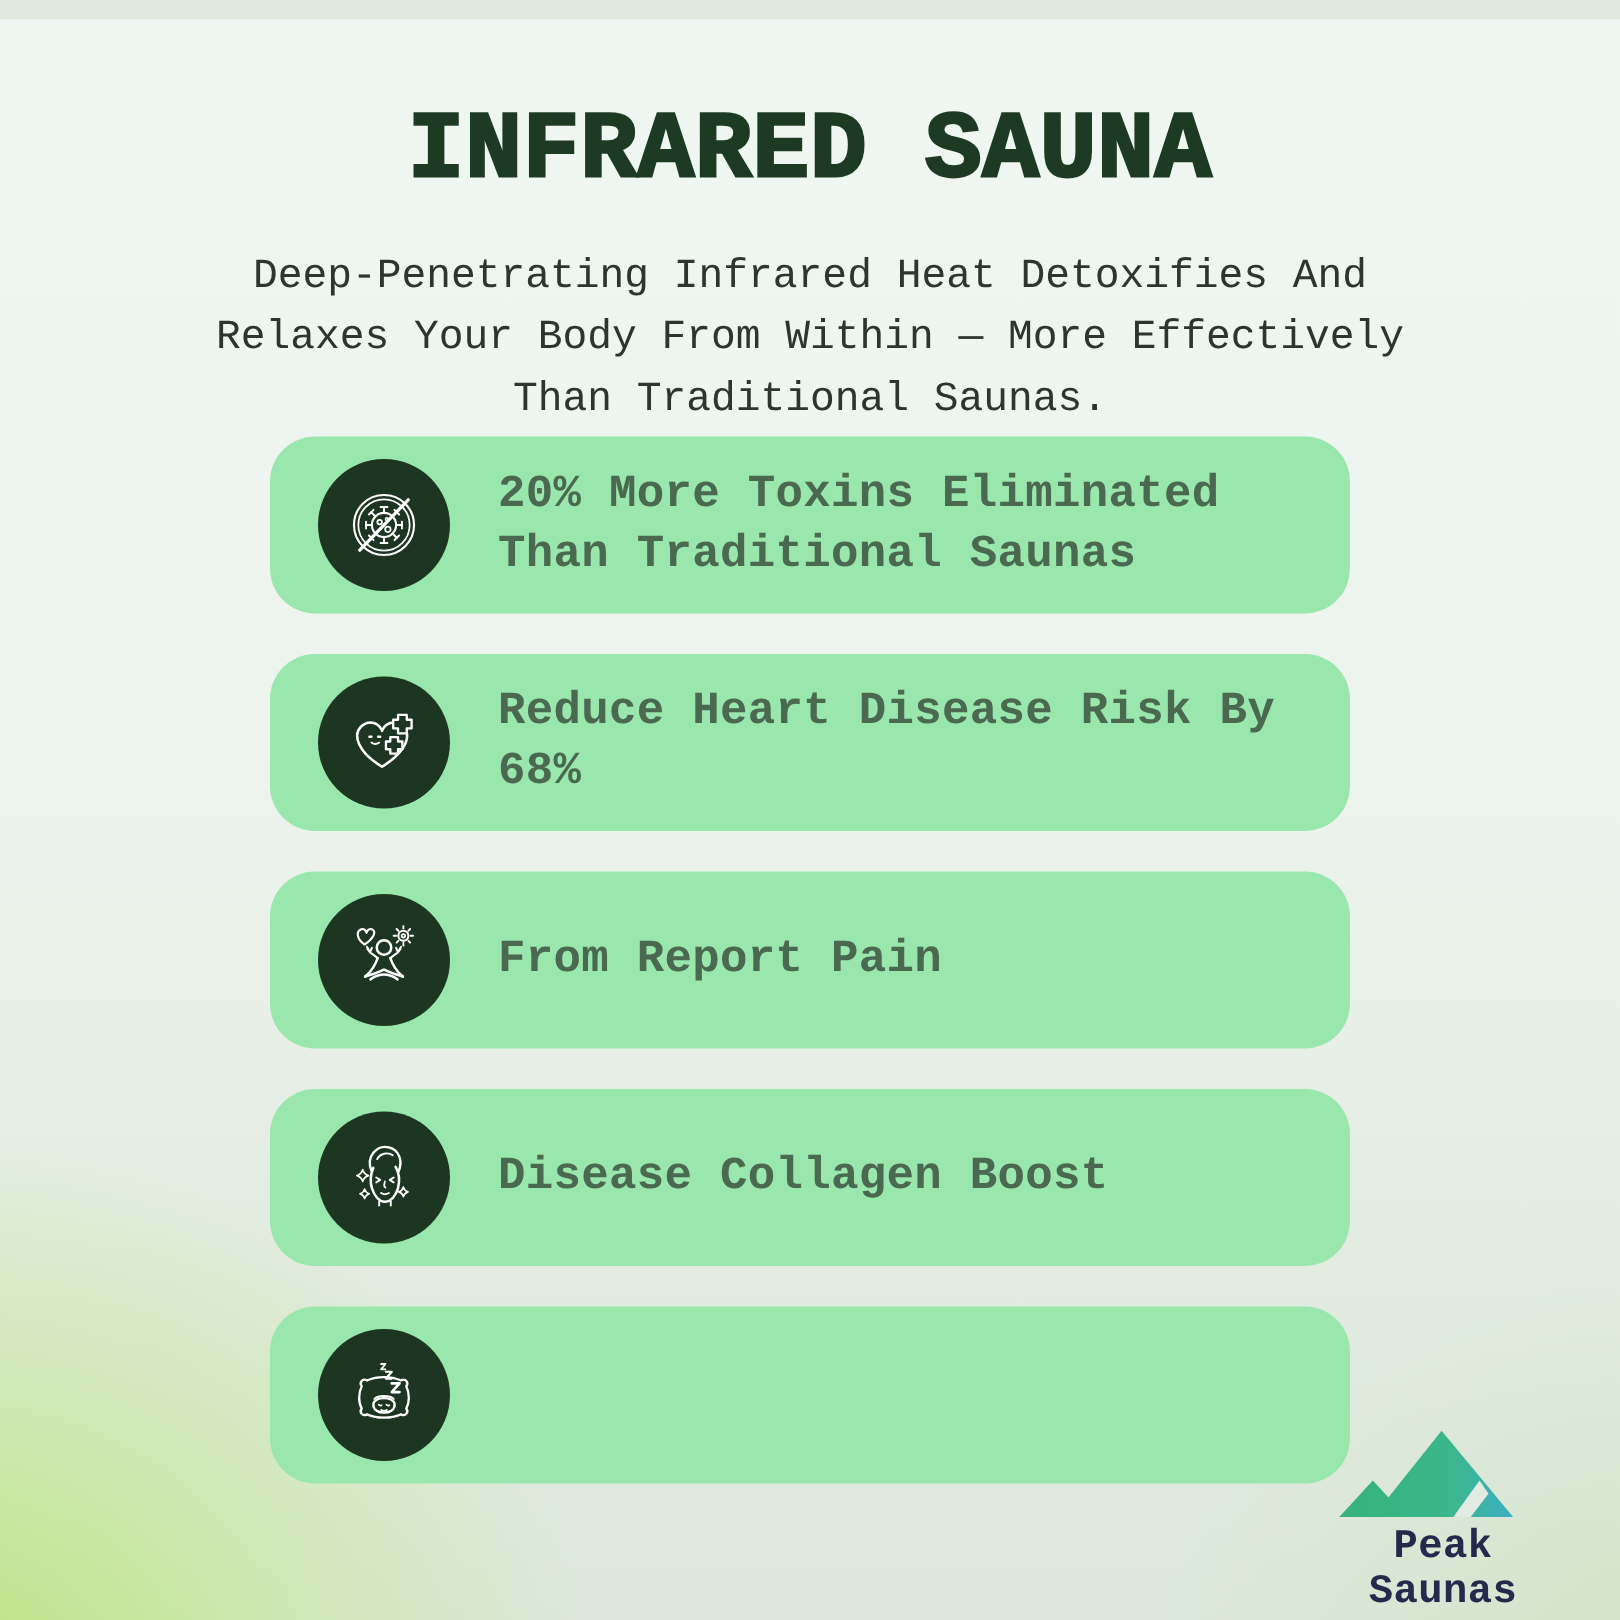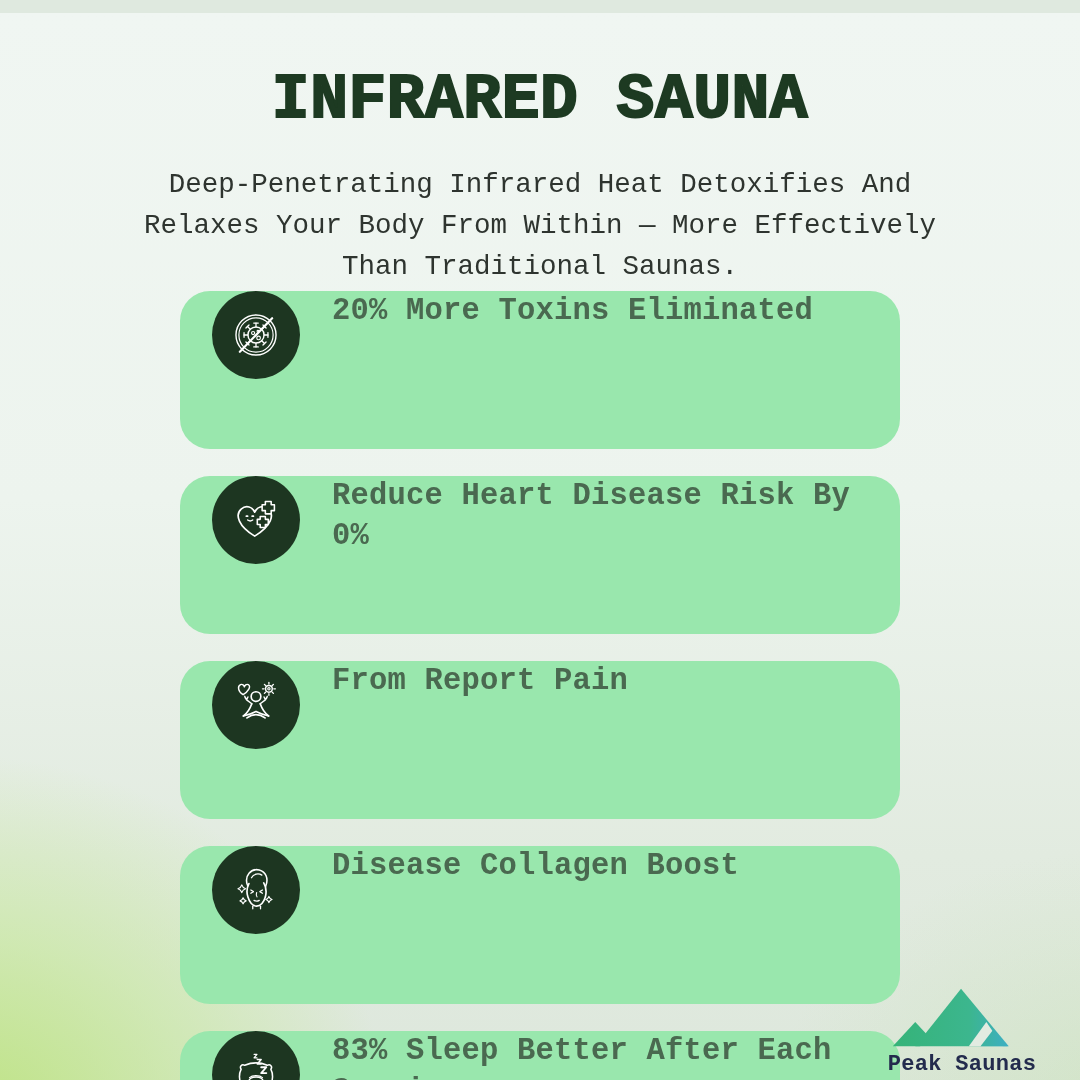--- a/index.html
+++ b/index.html
@@ -27,38 +27,38 @@
   .subtitle{
     margin:28px auto 0;
     max-width:800px;
     color:#2e342f;
     font-size:27.5px;
     line-height:41px;
     font-weight:normal;
   }
   .cards{position:absolute;top:278px;left:180px;width:720px;}
   .card{
-    display:flex;align-items:flex-start;
-    height:158px;margin-bottom:27px;
+    display:flex;align-items:center;
+    height:118px;margin-bottom:27px;
     background:#99e7ad;border-radius:30px;
   }
   .icon-circle{
     flex:0 0 88px;width:88px;height:88px;margin-left:32px;
     background:#1d3621;border-radius:50%;
     display:flex;align-items:center;justify-content:center;
   }
   .icon-circle svg{width:62px;height:62px;}
   .card-text{
     margin-left:32px;
     color:#4a6950;font-size:30.5px;line-height:40px;font-weight:bold;
     letter-spacing:0.2px;
   }
   .brand{position:absolute;right:28px;bottom:16px;width:180px;text-align:center;}
   .brand svg{width:150px;height:76px;display:block;margin:0 auto -6px;}
-  .brand-name{color:#232b4d;font-size:22px;font-weight:bold;letter-spacing:0.3px;}
+  .brand-name{color:#232b4d;font-size:27px;font-weight:bold;letter-spacing:0.3px;}
   .ico{stroke:#ffffff;fill:none;stroke-width:2.6;stroke-linecap:round;stroke-linejoin:round;}
 </style>
 </head>
 <body>
 
 <div class="canvas">
 
   <header>
     <div class="title">
       <div>INFRARED SAUNA</div>
@@ -93,36 +93,37 @@
               <line x1="58.8" y1="32.4" x2="63.6" y2="37.2"></line>
           </g>
           <circle cx="43.5" cy="45" r="2.4" stroke-width="1.8"></circle>
           <circle cx="52" cy="52.5" r="2.8" stroke-width="1.8"></circle>
           <circle cx="51" cy="42" r="1.4" stroke-width="1.6"></circle>
           <line x1="23" y1="74" x2="73" y2="22" stroke-width="3.4"></line>
         </svg>
       </div>
       <div class="card-text">
         <div>20% More Toxins Eliminated</div>
+        <div>Than Traditional Saunas</div>
       </div>
     </section>
 
     <section class="card">
       <div class="icon-circle">
         <svg viewBox="0 0 96 96" class="ico">
           <path d="M46,73 C21,58 15,40 25,31 C33,24 43,28 46,36 C49,28 59,24 67,31 C77,40 72,57 46,73 Z"></path>
           <line x1="33" y1="42" x2="35" y2="42"></line>
           <line x1="42" y1="42" x2="44" y2="42"></line>
           <path d="M35,48 Q39,51 43,48" stroke-width="2"></path>
           <path d="M62.5,19.5 L71.5,19.5 L71.5,24.5 L76.5,24.5 L76.5,33.5 L71.5,33.5 L71.5,38.5 L62.5,38.5 L62.5,33.5 L57.5,33.5 L57.5,24.5 L62.5,24.5 Z" fill="#1d3621" stroke-width="2.4"></path>
           <path d="M54.5,42.5 L62.5,42.5 L62.5,47 L67,47 L67,55 L62.5,55 L62.5,59.5 L54.5,59.5 L54.5,55 L50,55 L50,47 L54.5,47 Z" fill="#1d3621" stroke-width="2.4"></path>
         </svg>
       </div>
       <div class="card-text">
-        <div>Reduce Heart Disease Risk By 0%</div>
+        <div>Reduce Heart Disease Risk By 68%</div>
         <div></div>
       </div>
     </section>
 
     <section class="card">
       <div class="icon-circle">
         <svg viewBox="0 0 96 96" class="ico">
           <path d="M28,32 C20,27 19,19 24,16.5 C27,15 29.5,17.5 30,20 C30.5,17.5 33,15 36,16.5 C41,19 36,27 28,32 Z" stroke-width="2.2"></path>
           <circle cx="68" cy="23" r="5.2" stroke-width="2.2"></circle>
           <circle cx="68" cy="23" r="1.8" stroke-width="1.8"></circle>
@@ -179,24 +180,20 @@
           <path d="M37,58 C37,49 59,49 59,58 C59,69 37,69 37,58 Z" fill="#1d3621" stroke-width="2.4"></path>
           <path d="M38,52 C42,48 54,48 58,52" stroke-width="2"></path>
           <path d="M42.5,58 Q44,59.5 45.5,58.5" stroke-width="1.8"></path>
           <path d="M50.5,58 Q52,59.5 53.5,58.5" stroke-width="1.8"></path>
           <path d="M45,63.5 Q48,65.5 51,63.5" stroke-width="1.8"></path>
           <path d="M56,36 L64,36 L56,45 L64,45" stroke-width="2.8"></path>
           <path d="M50,24 L56,24 L50,31 L56,31" stroke-width="2.3"></path>
           <path d="M45,16 L49.5,16 L45,21.5 L49.5,21.5" stroke-width="1.9"></path>
         </svg>
       </div>
-      <div class="card-text">
-        <div>83% Sleep Better After Each</div>
-        <div>Session</div>
-      </div>
     </section>
 
   </main>
 
   <footer class="brand">
     <svg viewBox="0 0 150 78">
       <defs>
         <linearGradient id="mg" x1="0" y1="0" x2="150" y2="0" gradientUnits="userSpaceOnUse">
           <stop offset="0" stop-color="#35b377"></stop>
           <stop offset="0.55" stop-color="#3cb68e"></stop>

